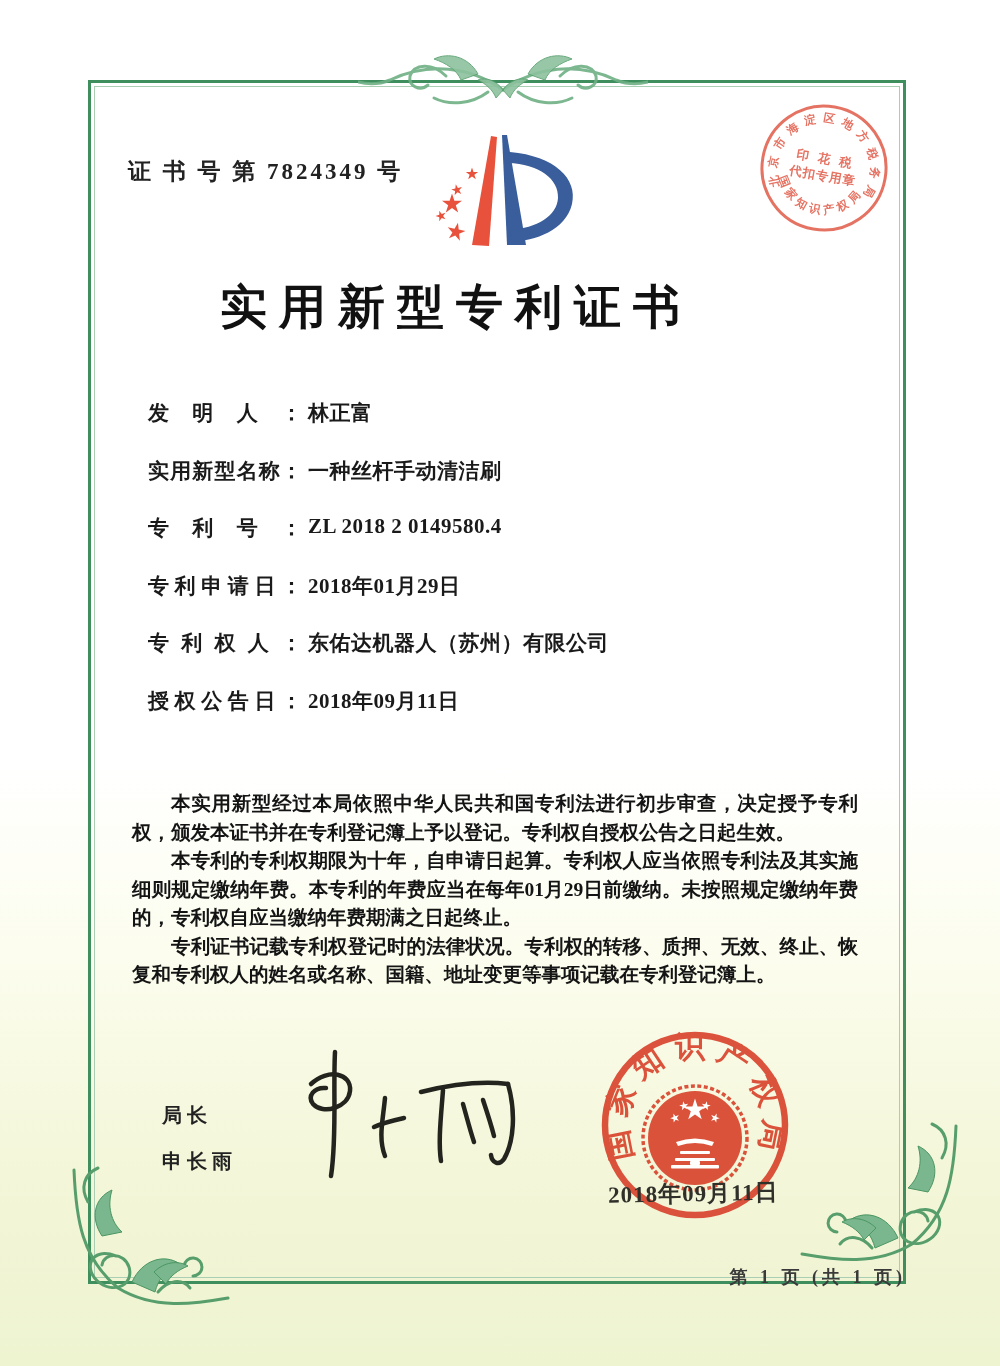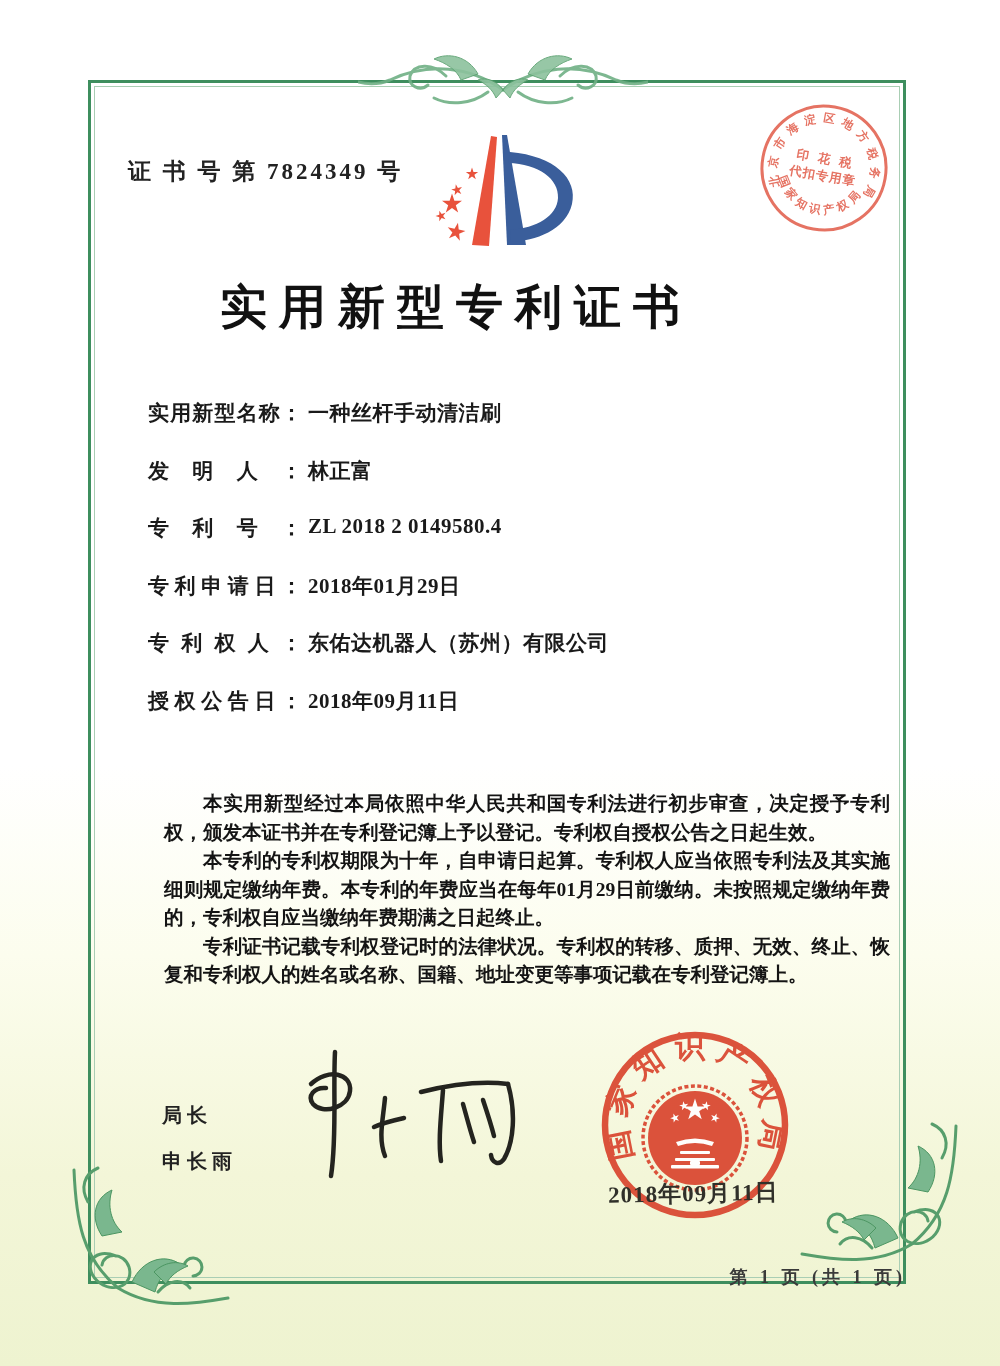--- a/index.html
+++ b/index.html
@@ -25,21 +25,21 @@
   .doc-title {
     position:absolute; left:10px; width:892px; top:276px; text-align:center;
     font-size:47px; font-weight:900; letter-spacing:12px; color:#111;
   }
   .fields { position:absolute; left:148px; top:399px; width:726px; }
   .field-row { display:flex; height:57.5px; align-items:flex-start; font-size:21px; font-weight:600; }
   .field-label { width:154px; flex:0 0 154px; text-align-last:justify; text-justify:inter-character; }
   .field-value { padding-left:6px; letter-spacing:.5px; white-space:nowrap; }
   .grant-no { position:absolute; left:558px; top:744px; font-size:21px; font-weight:600; letter-spacing:.5px; }
   .body-text {
-    position:absolute; left:164px; top:790px; width:726px;
+    position:absolute; left:132px; top:790px; width:726px;
     font-size:19.5px; font-weight:600; line-height:28.5px; color:#141414; text-align:justify;
   }
   .body-text p { margin:0; text-indent:2em; }
   .director { position:absolute; left:162px; top:1092px; font-family:"Liberation Sans","DejaVu Sans",sans-serif;
     font-size:20px; font-weight:700; letter-spacing:5px; color:#222; line-height:46px; }
   .signature { position:absolute; left:283px; top:1042px; }
   .main-seal { position:absolute; left:596px; top:1026px; opacity:.92; }
   .seal-date { position:absolute; left:608px; top:1178px; width:190px; font-size:23px; font-weight:700;
     letter-spacing:1px; color:#30302a; transform:rotate(-1deg); }
   .footer { position:absolute; left:88px; top:1236px; width:818px; text-align:right;
@@ -132,26 +132,26 @@
     <text x="68" y="80" font-size="12.5" fill="#e2604e" text-anchor="middle" letter-spacing="1" font-weight="700">代扣专用章</text>
     <text font-size="11.5" fill="#e2604e" letter-spacing="4" font-weight="700">
       <textPath href="#taxBottom" startOffset="50%" text-anchor="middle">国家知识产权局</textPath>
     </text>
   </svg>
 
   <div class="doc-title">实用新型专利证书</div>
 
   <div class="fields">
     <div class="field-row">
+      <span class="field-label">发明人：</span>
+      <span class="field-value">林正富</span>
+    </div>
+    <div class="field-row">
       <span class="field-label">实用新型名称：</span>
       <span class="field-value">一种丝杆手动清洁刷</span>
-    </div>
-    <div class="field-row">
-      <span class="field-label">发明人：</span>
-      <span class="field-value">林正富</span>
     </div>
     <div class="field-row">
       <span class="field-label">专利号：</span>
       <span class="field-value">ZL 2018 2 0149580.4</span>
     </div>
     <div class="field-row">
       <span class="field-label">专利申请日：</span>
       <span class="field-value">2018年01月29日</span>
     </div>
     <div class="field-row">

